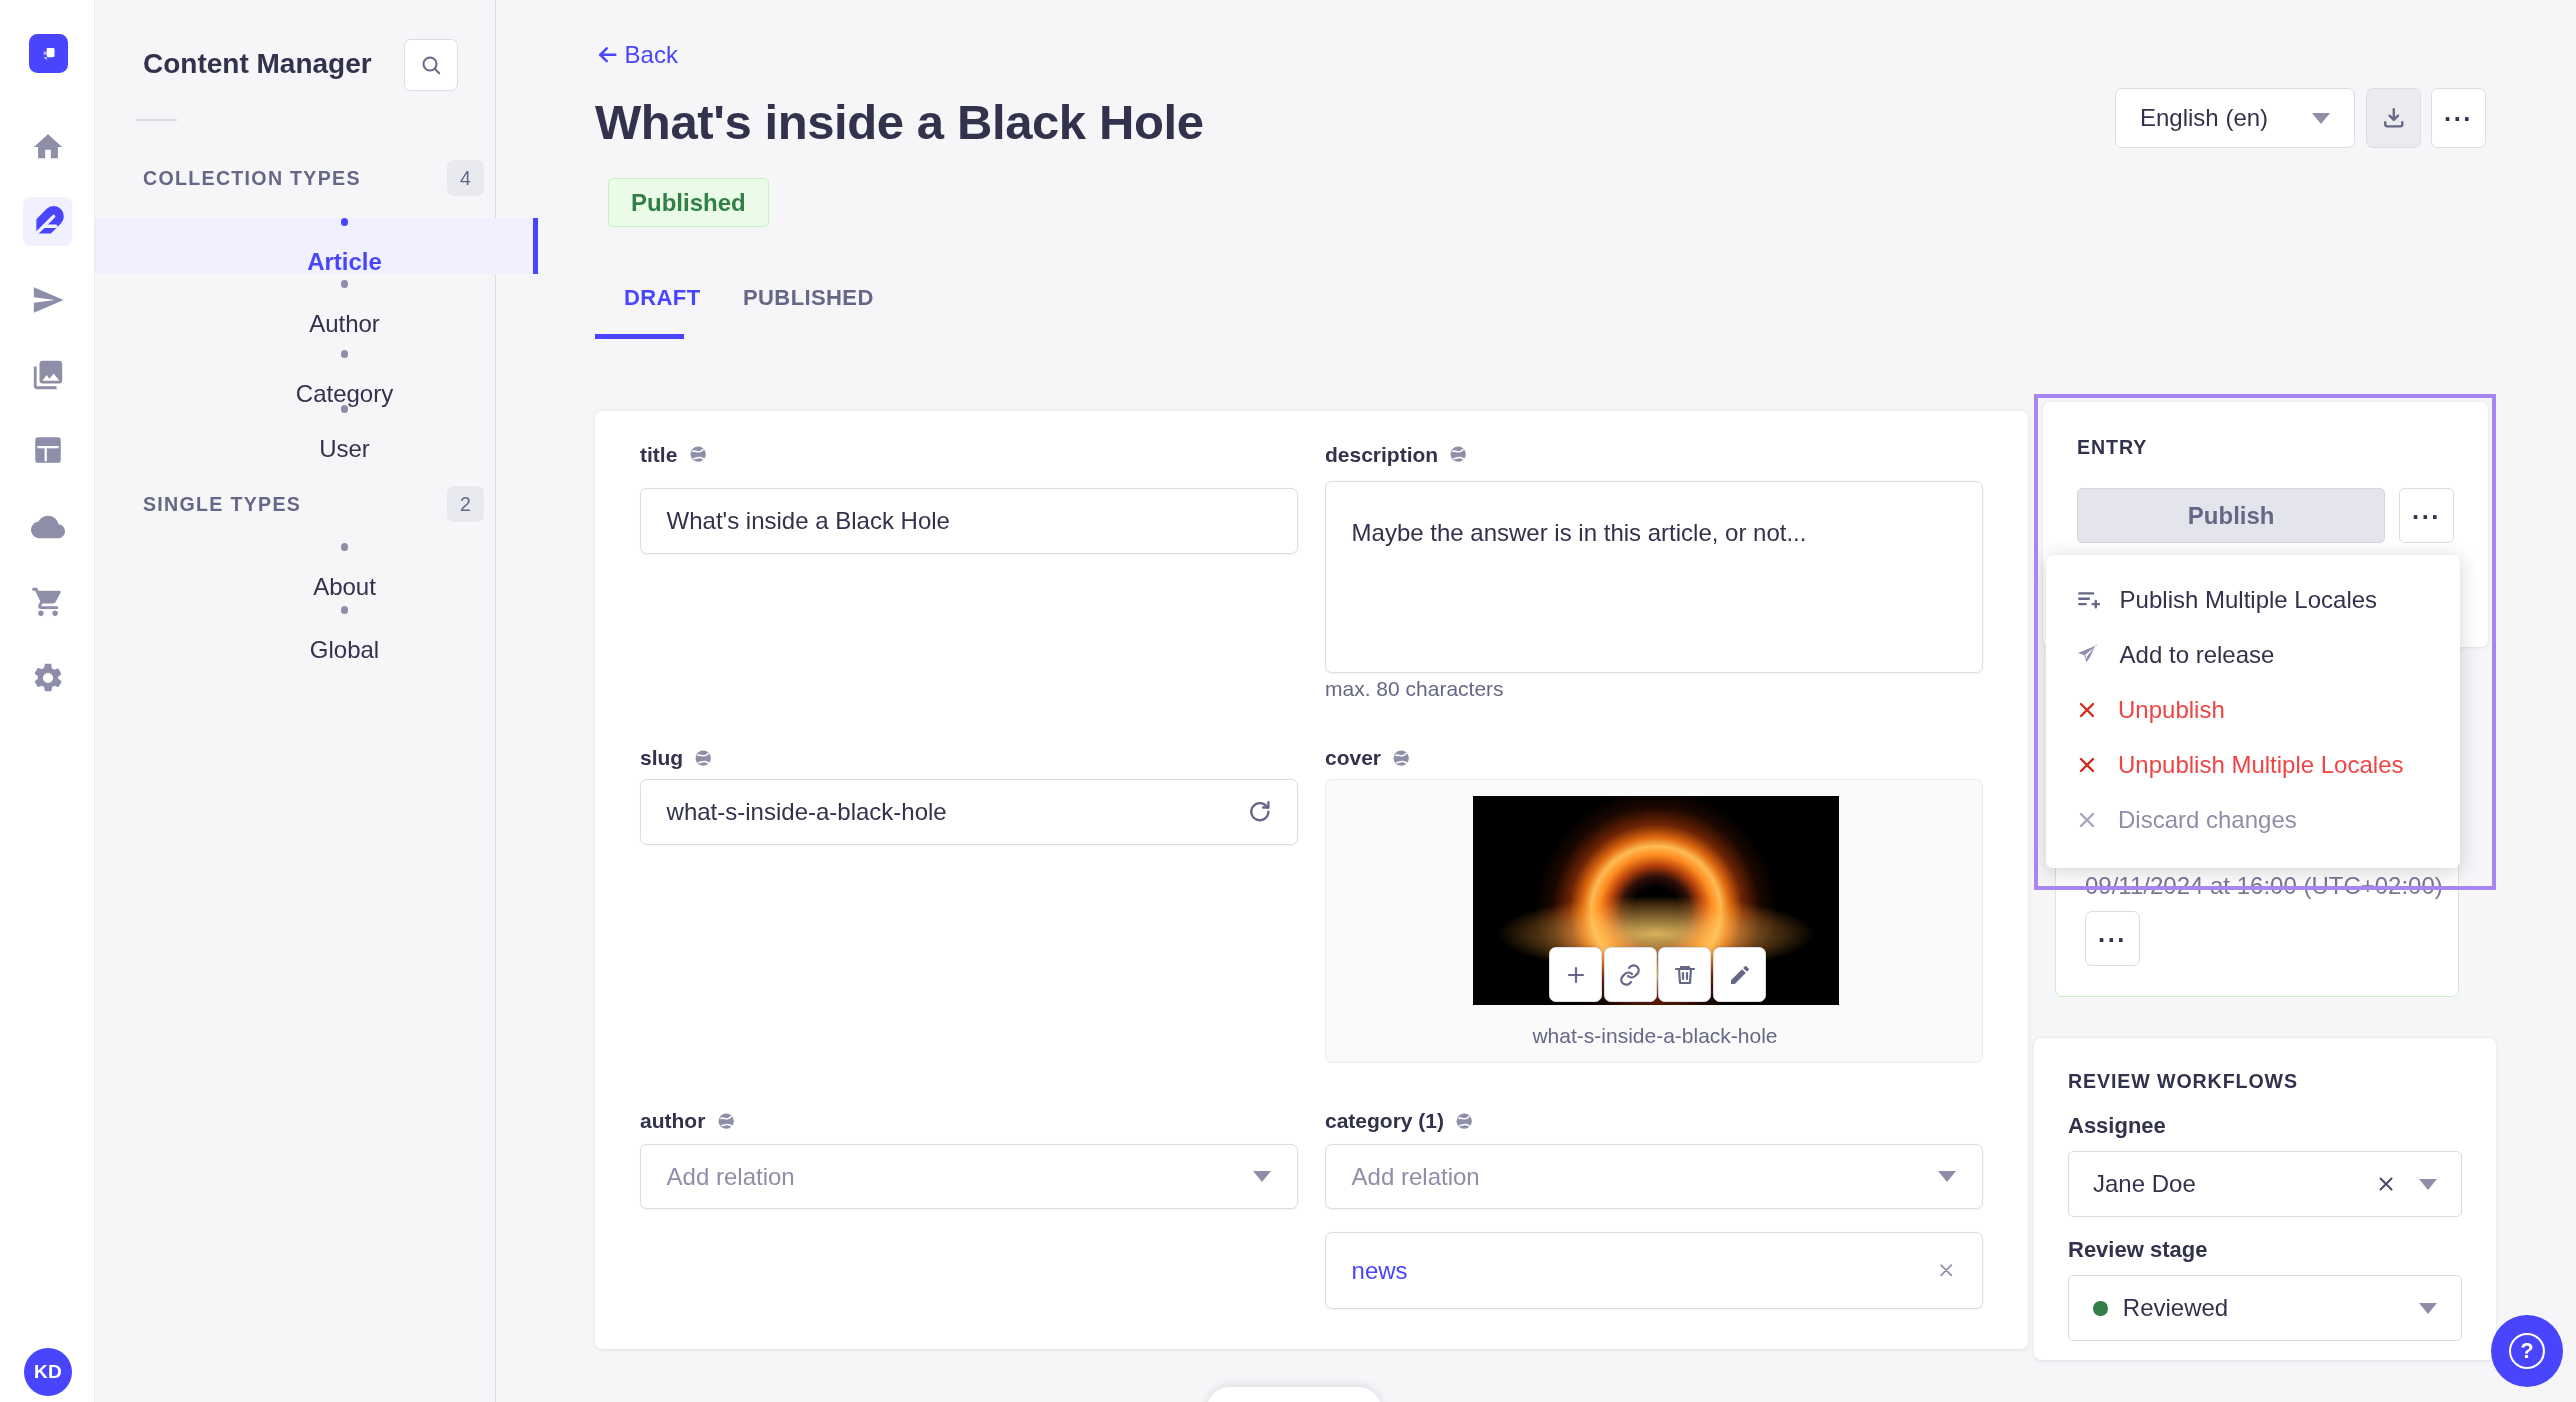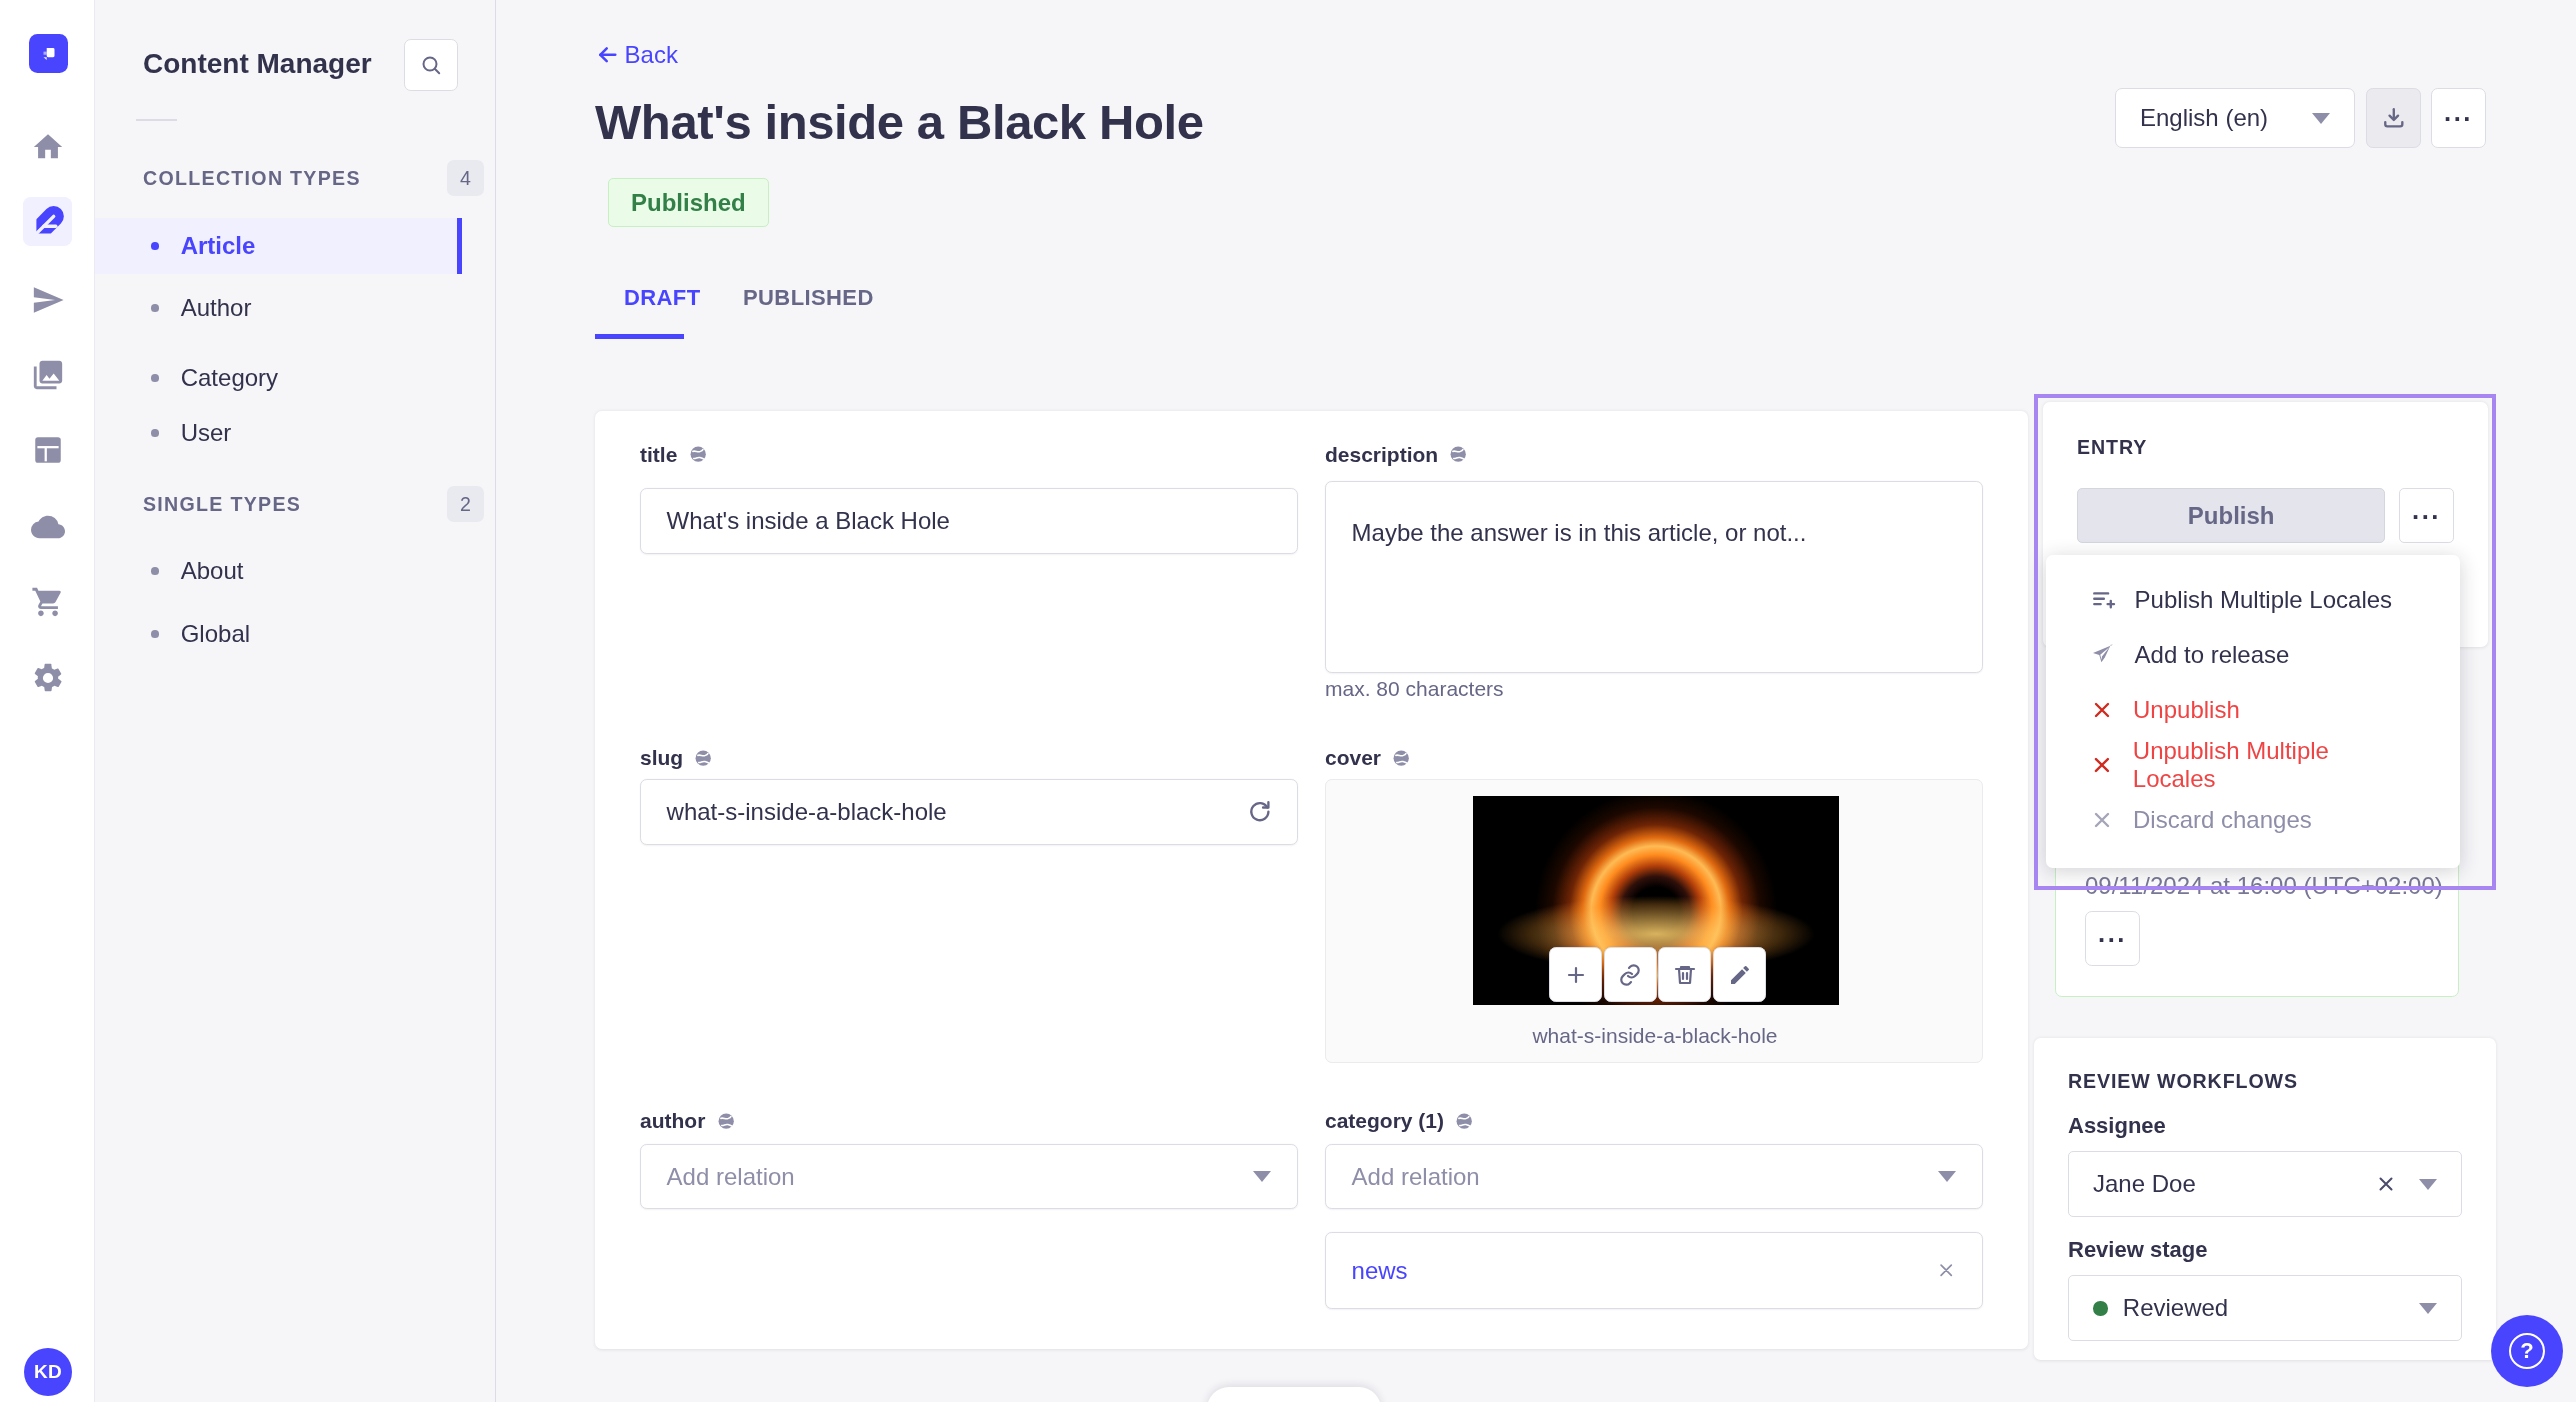--- a/index.html
+++ b/index.html
@@ -24,21 +24,21 @@
   
   #subnav { left:95px; top:0; width:401px; height:1402px; background:#f6f6f9; border-right:0.9px solid #dcdce4; z-index:10; }
   .subnav-title { left:48px; top:48px; font-size:28px; font-weight:bold; color:#32324d; }
   .search-btn { left:309px; top:39px; width:54px; height:52px; background:#fff; border:0.9px solid #dcdce4; border-radius:6.8px;
                 display:flex; align-items:center; justify-content:center; }
   .subnav-divider { left:41px; top:119px; width:41px; height:1.7px; background:#dcdce4; }
   .sec-head { left:48px; width:341px; display:flex; align-items:center; justify-content:space-between; }
   .sec-label { font-size:19.6px; font-weight:bold; color:#666687; letter-spacing:1.3px; }
   .sec-badge { min-width:37px; height:36px; padding:0 8.5px; background:#e9e9f0; border-radius:6.8px; color:#666687;
                font-size:19.6px; display:flex; align-items:center; justify-content:center; }
-  .cm-item { left:0; width:367px; height:56px; display:flex; align-items:center; padding-left:56px; gap:22px; }
+  .cm-item { left:0; width:443px; height:56px; display:flex; align-items:center; padding-left:56px; gap:22px;flex-direction:column; }
   .cm-item .dot { width:7.7px; height:7.7px; border-radius:50%; background:#8e8ea9; flex:0 0 auto; }
   .cm-item .lbl { font-size:24px; color:#32324d; }
   .cm-item.active { background:#f0f0ff; }
   .cm-item.active::after { content:""; position:absolute; right:0; top:0; width:5.1px; height:100%; background:#4945ff; }
   .cm-item.active .dot { background:#4945ff; }
   .cm-item.active .lbl { color:#4945ff; font-weight:bold; }
 
   
   .back-link { left:595px; top:41px; display:flex; align-items:center; gap:4px; color:#4945ff; font-size:24px; }
   .page-title { left:595px; top:94px; font-size:49px; font-weight:bold; color:#32324d; letter-spacing:-0.4px; }
@@ -91,21 +91,21 @@
   .entry-actions { margin-top:29px; display:flex; gap:13.6px; }
   .publish-btn { flex:1; height:55px; background:#e4e4ec; border:0.9px solid #d5d5dd; border-radius:5.1px;
                  color:#666687; font-size:24px; font-weight:bold; display:flex; align-items:center; justify-content:center; }
   .entry-more { width:55px; height:55px; background:#fff; border:0.9px solid #dcdce4; border-radius:5.1px;
                 display:flex; align-items:center; justify-content:center; }
   .green-card { left:2055px; top:765px; width:404px; height:232px; background:#fff; border:1.7px solid #c6f0c2; border-radius:6.8px; z-index:2; }
   .sched-date { left:2085px; top:872px; font-size:24px; color:#787896; z-index:3; }
   .sched-more { left:2085px; top:911px; width:55px; height:55px; background:#fff; border:0.9px solid #dcdce4; border-radius:6.8px;
                 display:flex; align-items:center; justify-content:center; z-index:3; }
   .entry-menu { left:2046px; top:555px; width:414px; height:313px; background:#fff; border-radius:6.8px;
-                box-shadow:0 3.4px 20.4px rgba(33,33,52,.2); z-index:5; padding:17px 15px; }
+                box-shadow:0 3.4px 20.4px rgba(33,33,52,.2); z-index:5; padding:17px 0; }
   .menu-item { height:55px; display:flex; align-items:center; gap:19px; padding:0 29px; font-size:24px; color:#32324d; }
   .menu-item.danger { color:#ef4444; }
   .menu-item.disabled { color:#8e8ea9; }
 
   
   .review-card { left:2034px; top:1038px; width:462px; height:322px; background:#fff; border-radius:6.8px;
                  box-shadow:0 0.9px 3.4px rgba(33,33,52,.1); padding:32px 34px; }
   .rw-label { font-size:22px; font-weight:bold; color:#32324d; }
   .rw-field { height:66px; background:#fff; border:0.9px solid #dcdce4; border-radius:5.1px;
               display:flex; align-items:center; padding:0 24px; font-size:24px; color:#32324d; }

